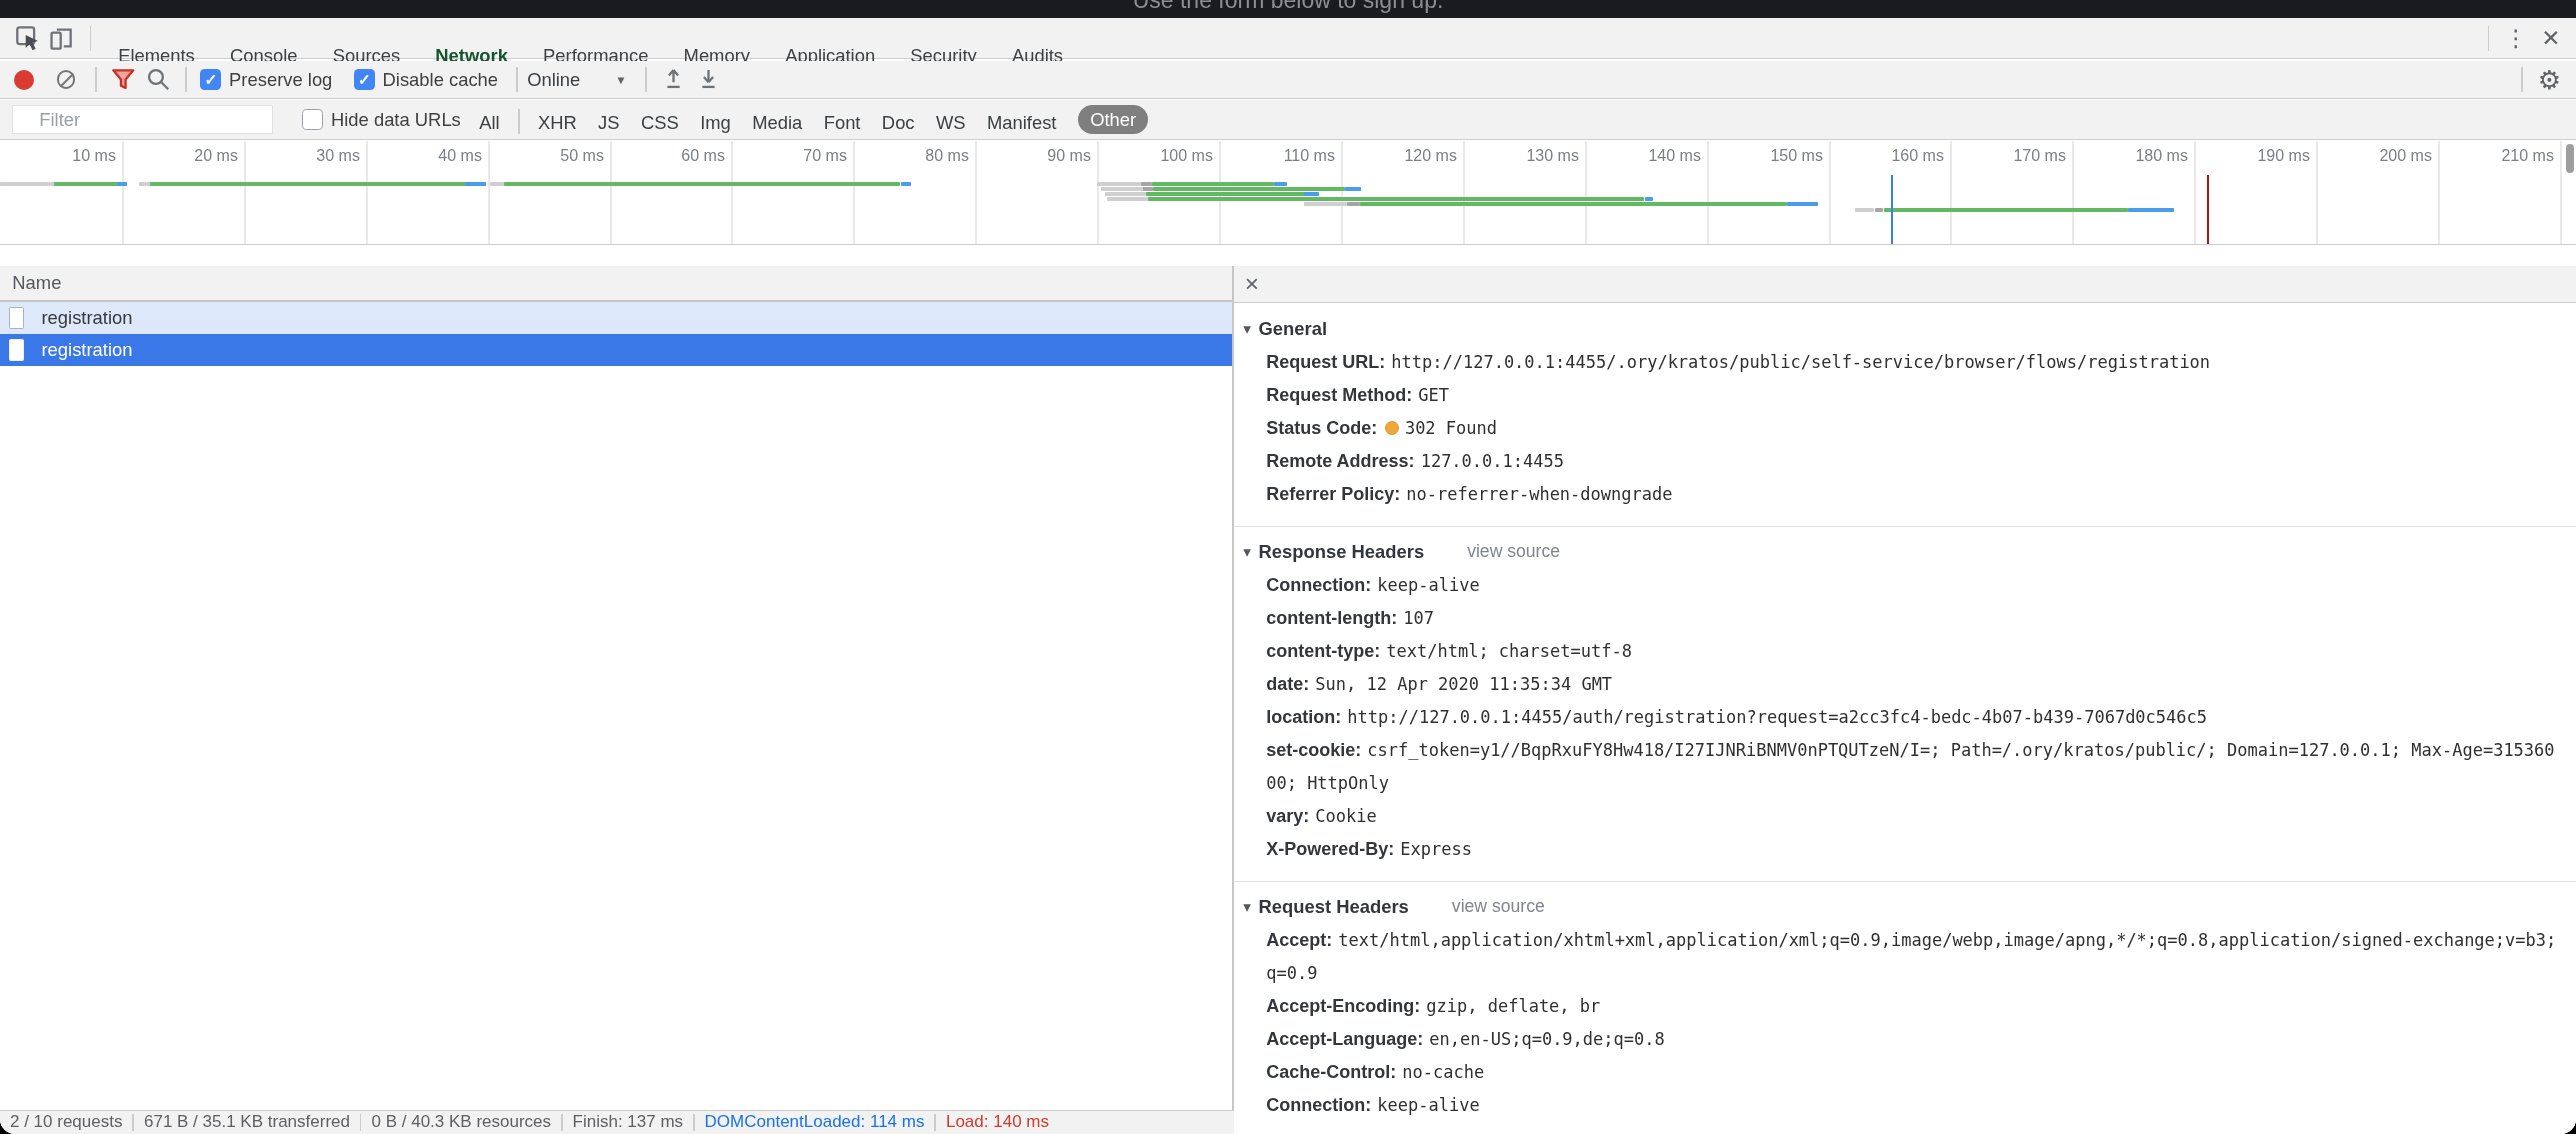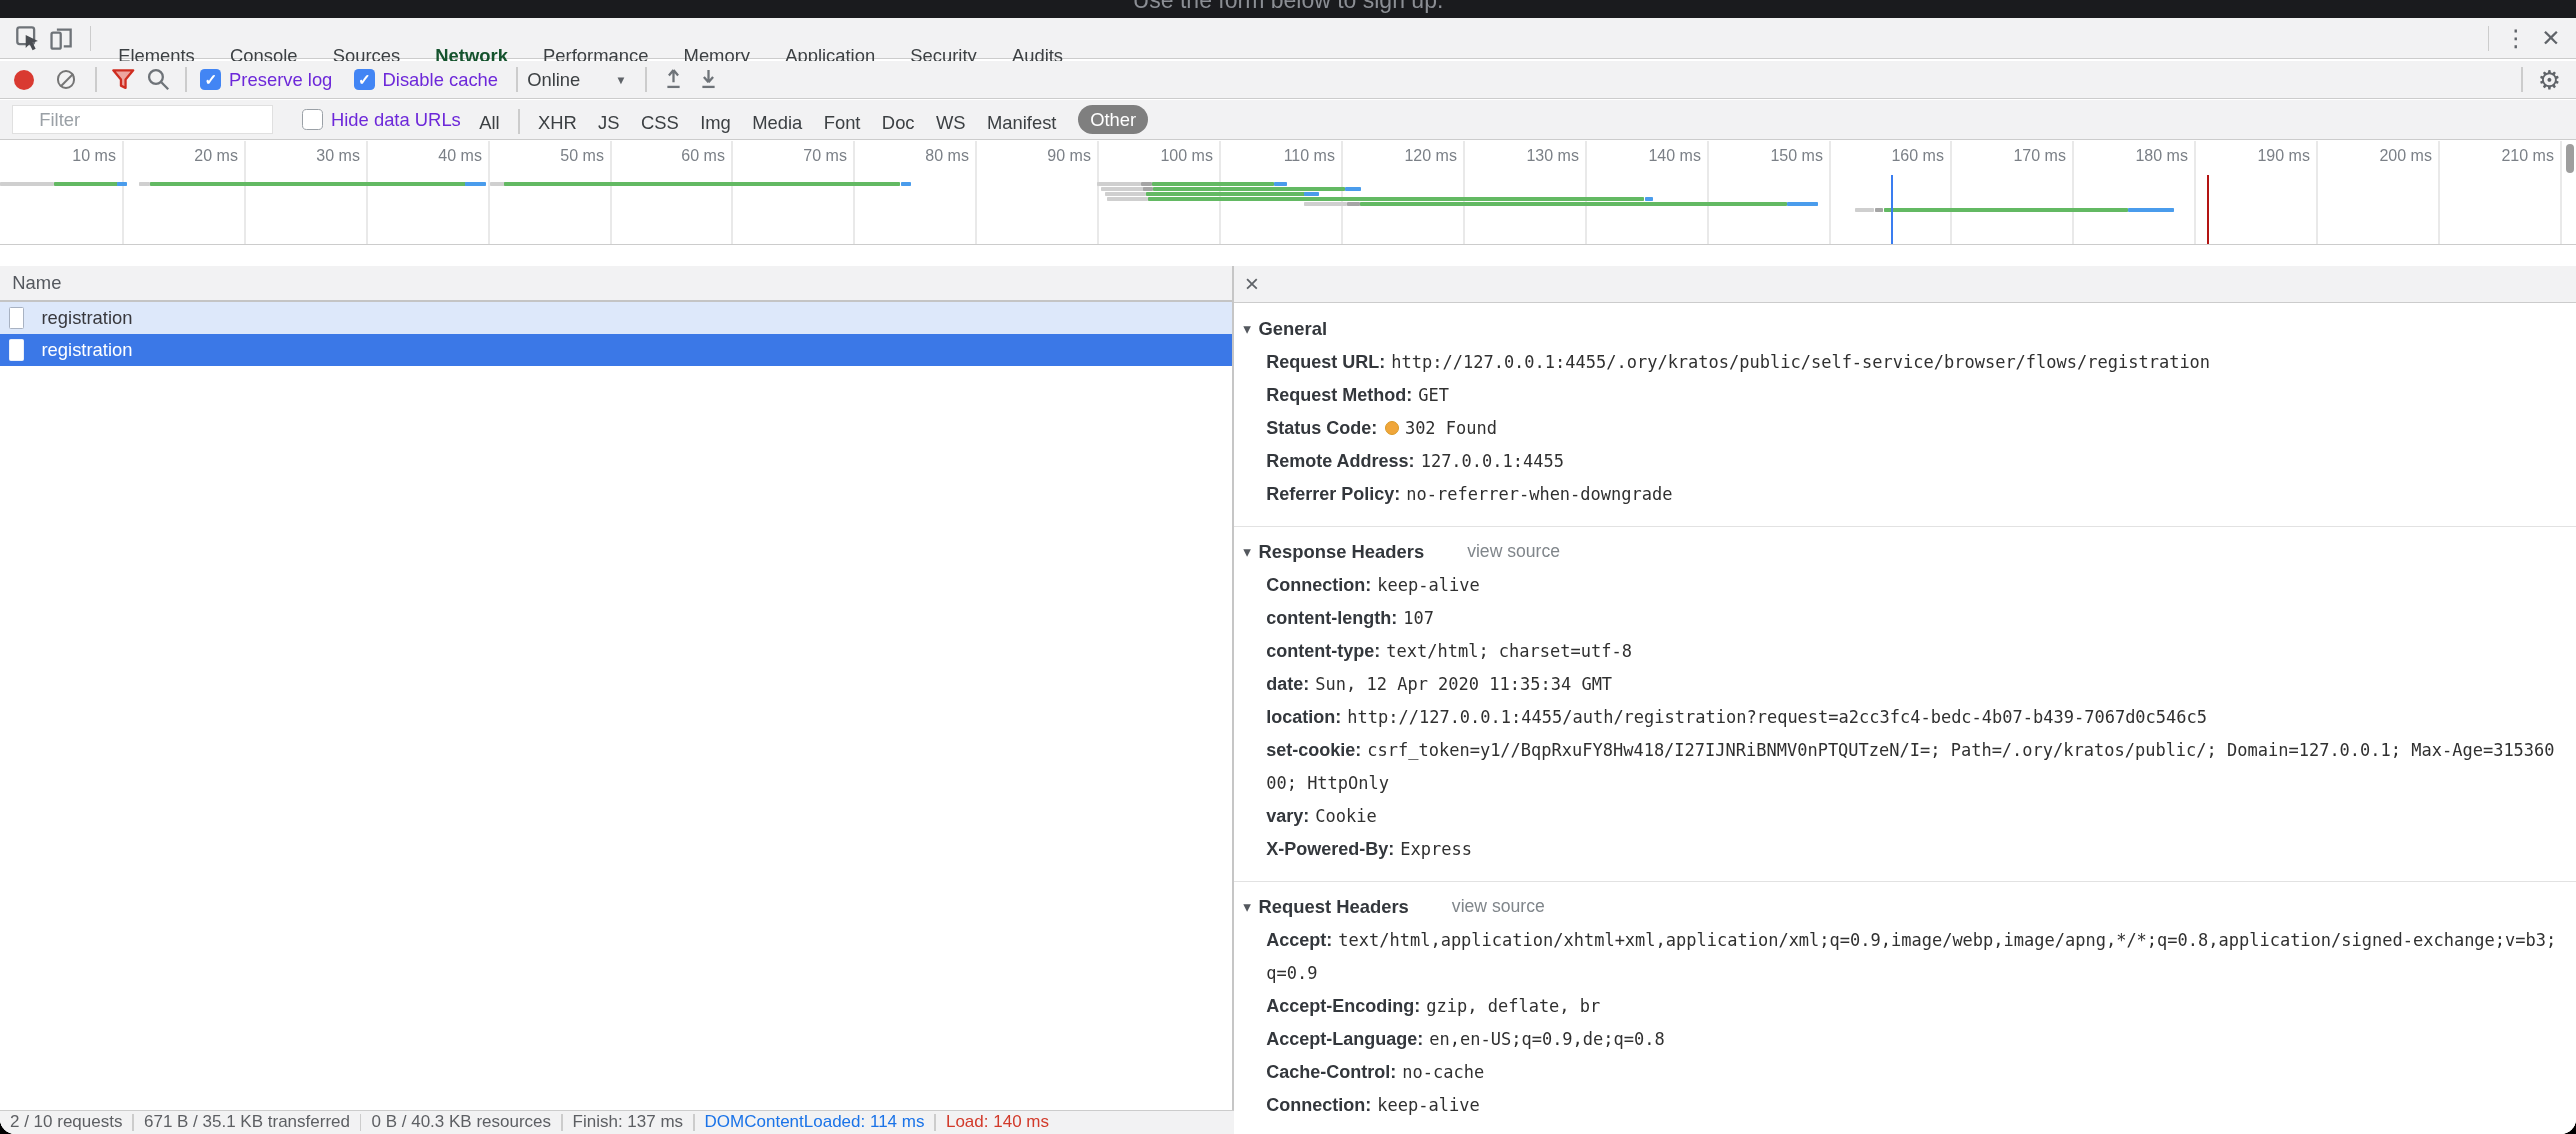--- a/index.html
+++ b/index.html
@@ -22,21 +22,21 @@
   .glyph { color:#5f6368; font-size:23px; line-height:1; }
 
   
   .toolbar { position:absolute; left:0; top:61px; width:100%; height:38px; background:#f2f2f3; border-bottom:1.5px solid #ccc; display:flex; align-items:center; }
   .rec-dot { width:20px; height:20px; border-radius:50%; background:#d93a31; margin:0 12.3px 0 14px; flex:none; }
   .clear-circ { width:18.4px; height:18.4px; border-radius:50%; border:2.3px solid #757575; position:relative; margin:0 10.7px; flex:none; }
   .clear-circ::after { content:""; position:absolute; left:-0.8px; top:7px; width:18.4px; height:2.3px; background:#757575; transform:rotate(-45deg); }
   .cb { width:21px; height:21px; border-radius:4.6px; flex:none; display:flex; align-items:center; justify-content:center; }
   .cb.on { background:#4285f4; color:#fff; font-size:15.3px; font-weight:bold; }
   .cb.off { background:#fff; border:1.5px solid #9aa0a6; }
-  .tool-label { font-size:18.4px; color:#6d28d9; margin-left:7.7px; }
+  .tool-label { font-size:18.4px; color:#404040; margin-left:7.7px; }
   .sel { display:flex; align-items:center; font-size:18.4px; color:#3c4043; }
   .caret { font-size:11.5px; color:#5f6368; margin-left:35px; }
   .toolbar-right { margin-left:auto; display:flex; align-items:center; height:100%; }
 
   
   .filterbar { position:absolute; left:0; top:100px; width:100%; height:40px; background:#f2f2f3; border-bottom:1.5px solid #ccc; display:flex; align-items:center; }
   .filter-input { width:261px; height:29px; margin-left:12.3px; border:0.8px solid #e0e0e0; background:#fff; font-size:18.4px; color:#333; padding:0 26px; outline:none; font-family:"Liberation Sans", sans-serif; }
   .filter-input::placeholder { color:#9aa0a6; }
   .ftypes { display:flex; align-items:flex-end; }
   .ftype { font-size:18.4px; color:#3c4043; margin:0 10.7px; }

